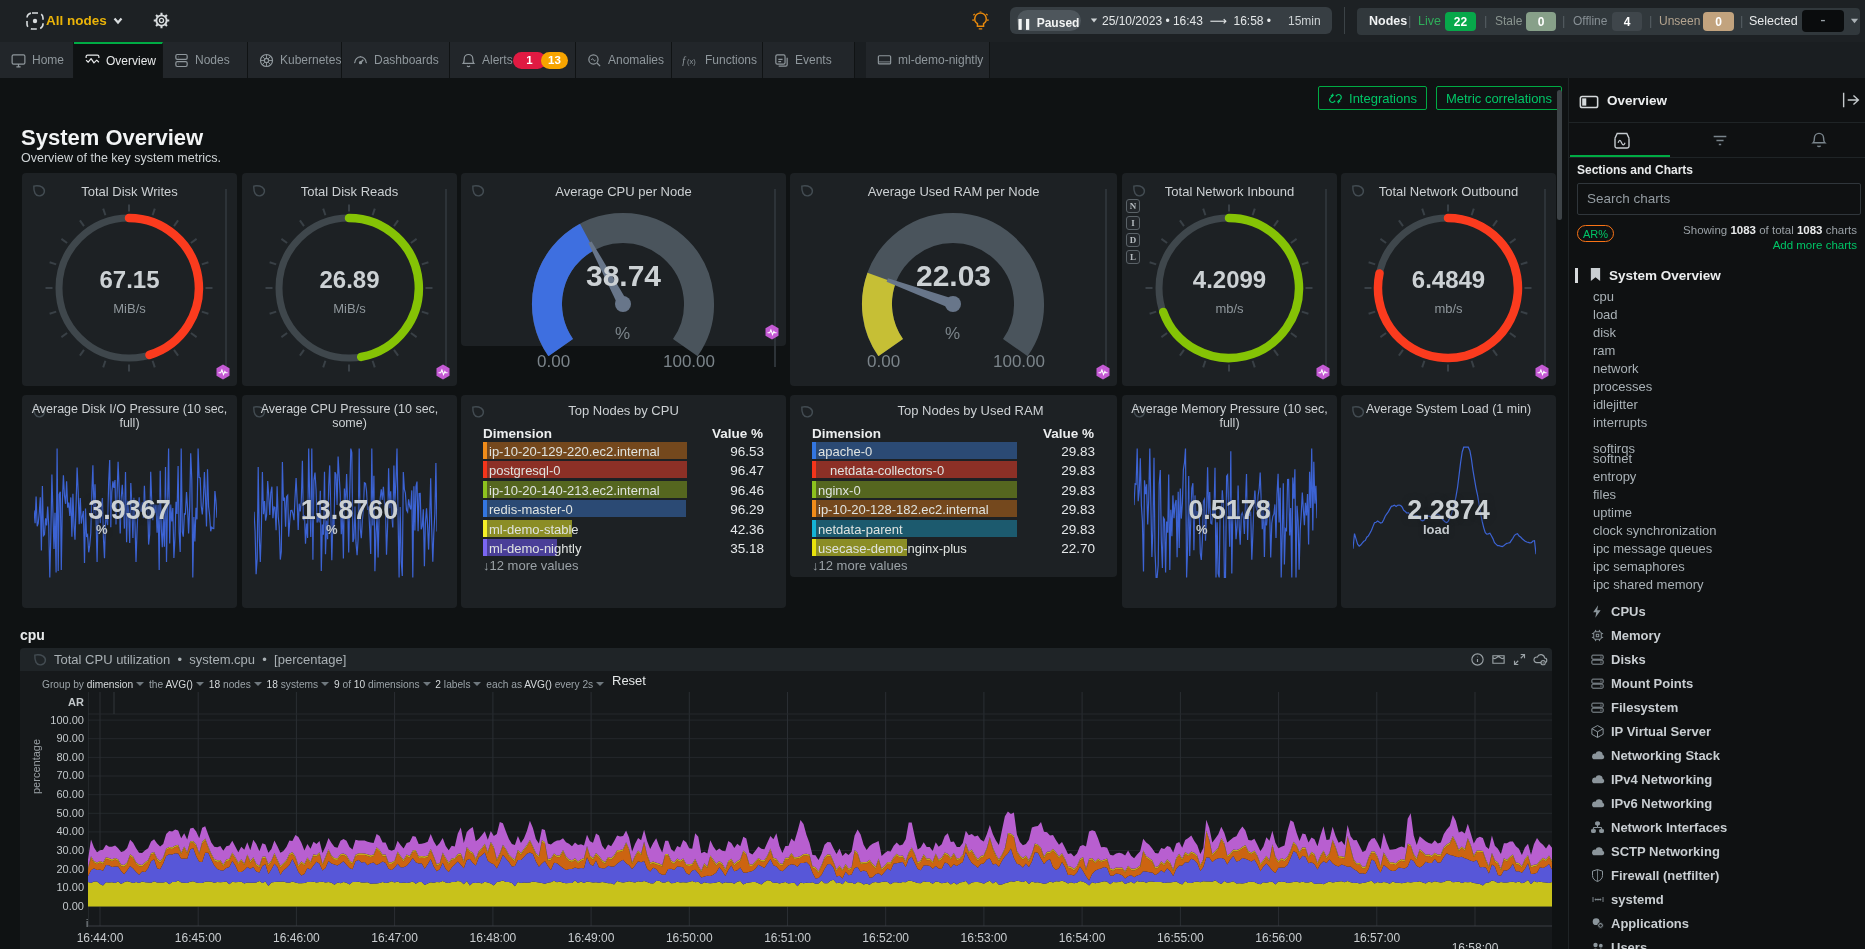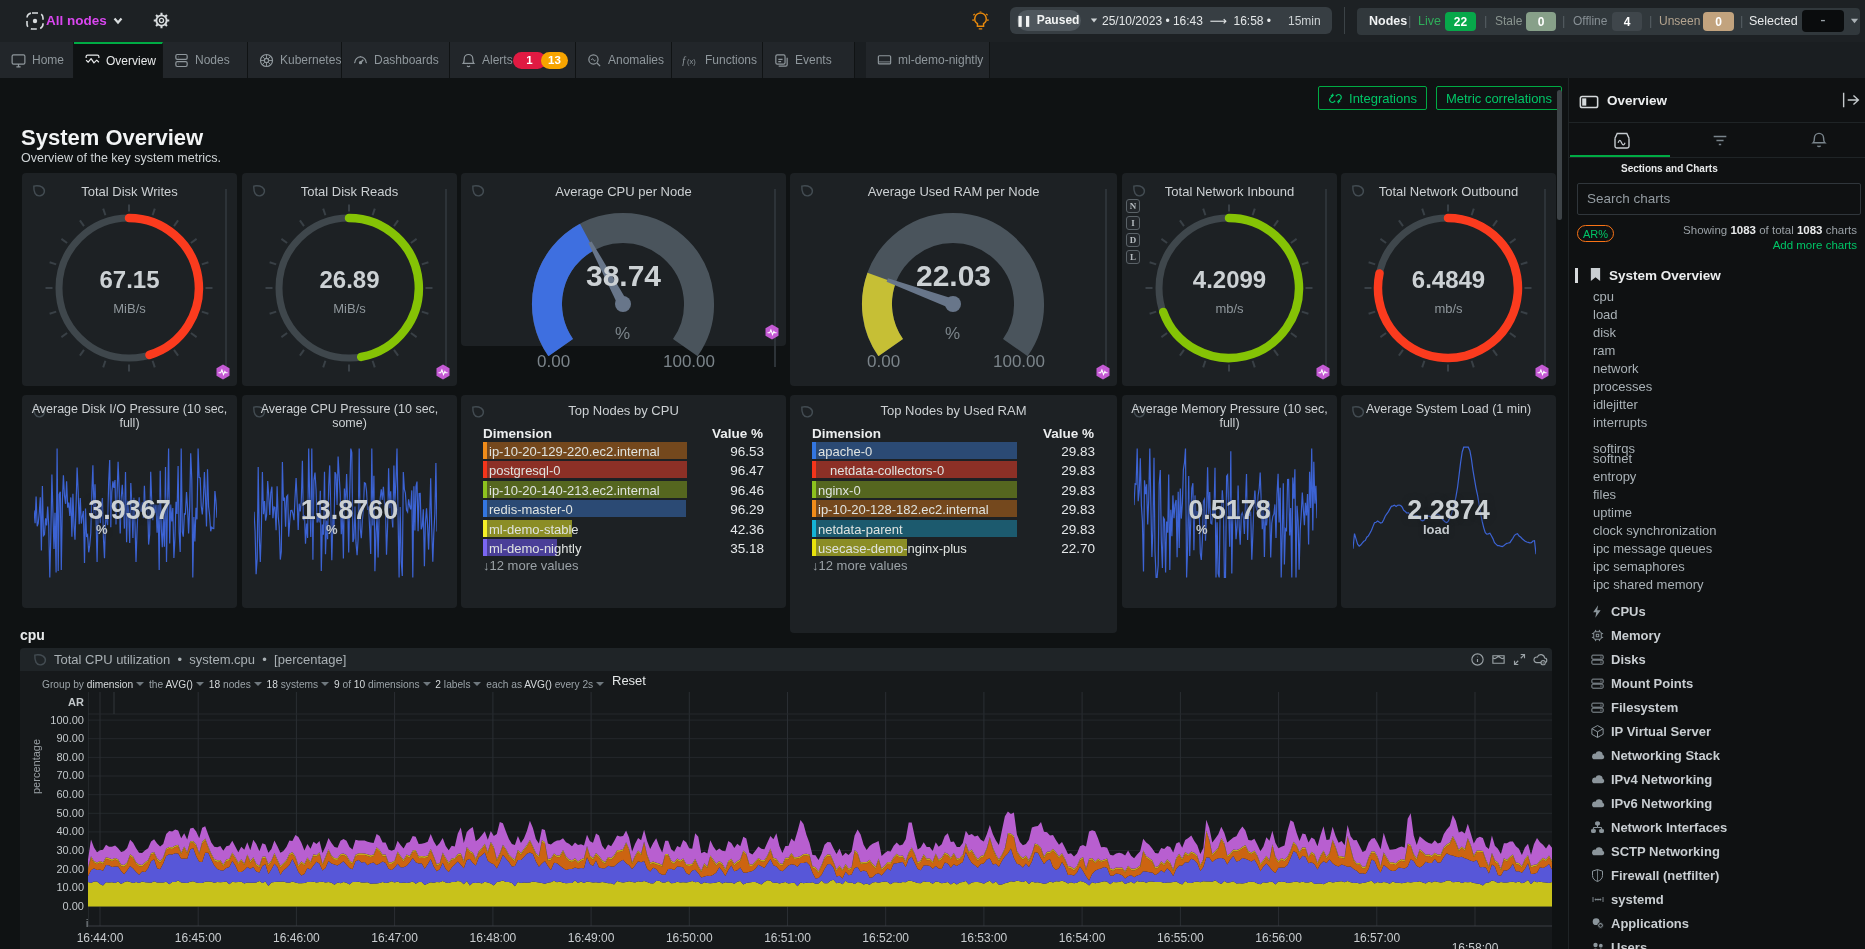--- a/index.html
+++ b/index.html
@@ -34,37 +34,37 @@
 .ylab{position:absolute;color:#c2c7ca;font-size:11px;text-align:right;width:60px;}
 .grnbtn{position:absolute;border:1px solid #00ab44;border-radius:2px;color:#00c566;font-size:13px;display:flex;align-items:center;justify-content:center;height:24px;}
 </style>
 </head>
 <body>
 <div id="topbar">
   <svg class="abs" style="left:24px;top:10px" width="22" height="22" viewBox="0 0 22 22" fill="none" stroke="#d8dcde" stroke-width="1.6">
       <rect x="3" y="3" width="16" height="16" rx="5" stroke-dasharray="6 3.5"></rect>
       <circle cx="11" cy="11" r="2.2" fill="#d8dcde" stroke="none"></circle>
     </svg>
-  <div class="abs" style="left:46px;top:13px;color:#d946ef;font-size:13.5px;font-weight:600;">All nodes</div>
+  <div class="abs" style="left:46px;top:13px;color:#eab308;font-size:13.5px;font-weight:600;">All nodes</div>
   <svg class="abs" style="left:112px;top:16px" width="12" height="10" viewBox="0 0 12 10" fill="none" stroke="#d8dcde" stroke-width="2.2">
       <path d="M2.5 2.5 L6 6.5 L9.5 2.5"></path>
     </svg>
   <svg class="abs" style="left:152px;top:11px" width="19" height="19" viewBox="0 0 24 24" fill="none" stroke="#d8dcde">
       <circle cx="12" cy="12" r="6.5" stroke-width="2.4"></circle>
       <circle cx="12" cy="12" r="2.6" stroke-width="1.6"></circle>
       <g stroke-width="2.6">
         <path d="M12 2.2v3.2M12 18.6v3.2M2.2 12h3.2M18.6 12h3.2M5.1 5.1l2.2 2.2M16.7 16.7l2.2 2.2M5.1 18.9l2.2-2.2M16.7 7.3l2.2-2.2"></path>
       </g>
     </svg>
   <svg class="abs" style="left:970px;top:10px" width="21" height="22" viewBox="0 0 24 24" fill="none" stroke="#e8890c" stroke-width="1.7">
       <path d="M9.5 18h5M10 21h4M12 3a6.5 6.5 0 0 0-3.5 12v3h7v-3A6.5 6.5 0 0 0 12 3z"></path>
       <path d="M12 1v1.4M4.2 4.2l1 1M19.8 4.2l-1 1M2.8 11h1.5M19.7 11h1.5" stroke-width="2.2"></path>
     </svg>
   <div class="abs" style="left:1010px;top:7px;width:322px;height:27px;background:#373e43;border-radius:6px;"></div>
-  <div class="abs" style="left:1017px;top:10px;width:64px;height:21px;background:#4e565c;border-radius:11px;color:#f2f4f4;font-size:12px;font-weight:bold;text-align:center;line-height:21px;"><span style="font-size:9px;letter-spacing:1px;">▌▌</span> Paused</div>
+  <div class="abs" style="left:1017px;top:10px;width:64px;height:21px;background:#4e565c;border-radius:11px;color:#f2f4f4;font-size:12px;font-weight:bold;text-align:center;line-height:26px;"><span style="font-size:9px;letter-spacing:1px;">▌▌</span> Paused</div>
   <svg class="abs" style="left:1089px;top:17px" width="10" height="8" viewBox="0 0 12 10" fill="#cdd2d4">
       <path d="M2 2 L6 7 L10 2 Z"></path>
     </svg>
   <div class="abs" style="left:1102px;top:14px;color:#e4e7e8;font-size:12px;">25/10/2023 • 16:43&nbsp; ⟶ &nbsp;16:58 •</div>
   <div class="abs" style="left:1288px;top:14px;color:#cdd2d4;font-size:12px;">15min</div>
   <div class="abs" style="left:1344px;top:7px;width:1px;height:27px;background:#3c4347;"></div>
   <div class="abs" style="left:1357px;top:8px;width:503px;height:27px;background:#31383c;border-radius:4px;"></div>
   <div class="abs" style="left:1369px;top:14px;color:#f0f2f3;font-size:12.5px;font-weight:bold;">Nodes</div>
   <div class="abs sep" style="left:1408px;top:13px;">|</div>
   <div class="abs" style="left:1418px;top:14px;color:#2fae5a;font-size:12.5px;">Live</div>
@@ -451,21 +451,21 @@
         <div class="barval" style="right:0;top:1px;">42.36</div>
       </div>
       <div class="barrow" style="left:22px;top:144px;width:281px;">
         <div class="abs" style="left:0;top:0;width:74px;height:17px;background:#4a3f98;"></div>
         <div class="notch" style="background:#7a66f2;"></div>
         <div class="abs" style="left:6px;top:1px;white-space:nowrap;">ml-demo-nightly</div>
         <div class="barval" style="right:0;top:1px;">35.18</div>
       </div>
       <div class="abs" style="left:22px;top:163px;color:#9aa1a6;font-size:13px;">↓12 more values</div>
     </div>
-    <div class="card" style="left:790px;top:317px;width:327px;height:238px;">
+    <div class="card" style="left:790px;top:317px;width:327px;height:182px;padding-left:17px;">
       <svg class="abs" style="left:9px;top:9px" width="17" height="16" viewBox="0 0 18 17" fill="none" stroke="#434c52" stroke-width="1.5">
         <path d="M3 3.3 Q8.2 2.3 11.8 4.4 Q14.8 6.6 14.1 9.7 Q13.3 13 9.8 13.6 Q6 14.2 4.3 11 Q2.7 7.9 3 3.3 Z"></path>
       </svg>
       <div class="ctitle" style="top:8px;">Top Nodes by Used RAM</div>
       <div class="thead" style="left:22px;top:31px;">Dimension</div>
       <div class="thead" style="right:23px;top:31px;">Value %</div>
       <div class="barrow" style="left:22px;top:47px;width:283px;">
         <div class="abs" style="left:0;top:0;width:205px;height:17px;background:#2b4a74;"></div>
         <div class="notch" style="background:#3376e0;"></div>
         <div class="abs" style="left:6px;top:1px;white-space:nowrap;">apache-0</div>
@@ -622,21 +622,21 @@
     </svg>
     <svg class="abs" style="left:141px;top:53px" width="20" height="19" viewBox="0 0 24 24" fill="none" stroke="#7a858c" stroke-width="2">
       <path d="M4 7h16M7.5 12h9M10.5 17h3"></path>
     </svg>
     <svg class="abs" style="left:240px;top:52px" width="20" height="20" viewBox="0 0 24 24" fill="none" stroke="#7a858c" stroke-width="1.7">
       <path d="M6.5 9.5a5.5 5.5 0 0 1 11 0c0 4.5 1.5 5.8 1.5 5.8h-14S6.5 14 6.5 9.5"></path>
       <path d="M10.2 18.8a2 2 0 0 0 3.6 0"></path>
     </svg>
     <div class="abs" style="left:1px;top:77px;width:100px;height:2px;background:#00ab44;"></div>
     <div class="abs" style="left:0;top:79px;width:297px;height:1px;background:#1f2426;"></div>
-    <div class="abs" style="left:8px;top:85px;color:#e8eaeb;font-size:10px;font-weight:bold;margin-left:44px;">Sections and Charts</div>
+    <div class="abs" style="left:8px;top:85px;color:#e8eaeb;font-size:12px;font-weight:bold;">Sections and Charts</div>
     <div class="abs" style="left:8px;top:105px;width:284px;height:32px;border:1px solid #30363b;border-radius:2px;"></div>
     <div class="abs" style="left:18px;top:113px;color:#939ba1;font-size:13.5px;">Search charts</div>
     <div class="abs" style="left:8px;top:147px;width:37px;height:17px;border:1px solid #f97316;border-radius:9px;color:#00c566;font-size:11px;text-align:center;line-height:17px;">AR%</div>
     <div class="abs" style="right:8px;top:146px;color:#9aa1a6;font-size:11.5px;">Showing <b style="color:#e8eaeb">1083</b> of total <b style="color:#e8eaeb">1083</b> charts</div>
     <div class="abs" style="right:8px;top:161px;color:#00c566;font-size:11.5px;">Add more charts</div>
     <div class="abs" style="left:6px;top:190px;width:3px;height:15px;background:#d7dadc;"></div>
     <svg class="abs" style="left:20px;top:189px" width="13" height="15" viewBox="0 0 14 16">
       <path d="M2 1h10v14L7 11 2 15z" fill="#c9ced2"></path>
     </svg>
     <div class="abs" style="left:40px;top:190px;color:#eceeef;font-size:13.5px;font-weight:bold;">System Overview</div>

